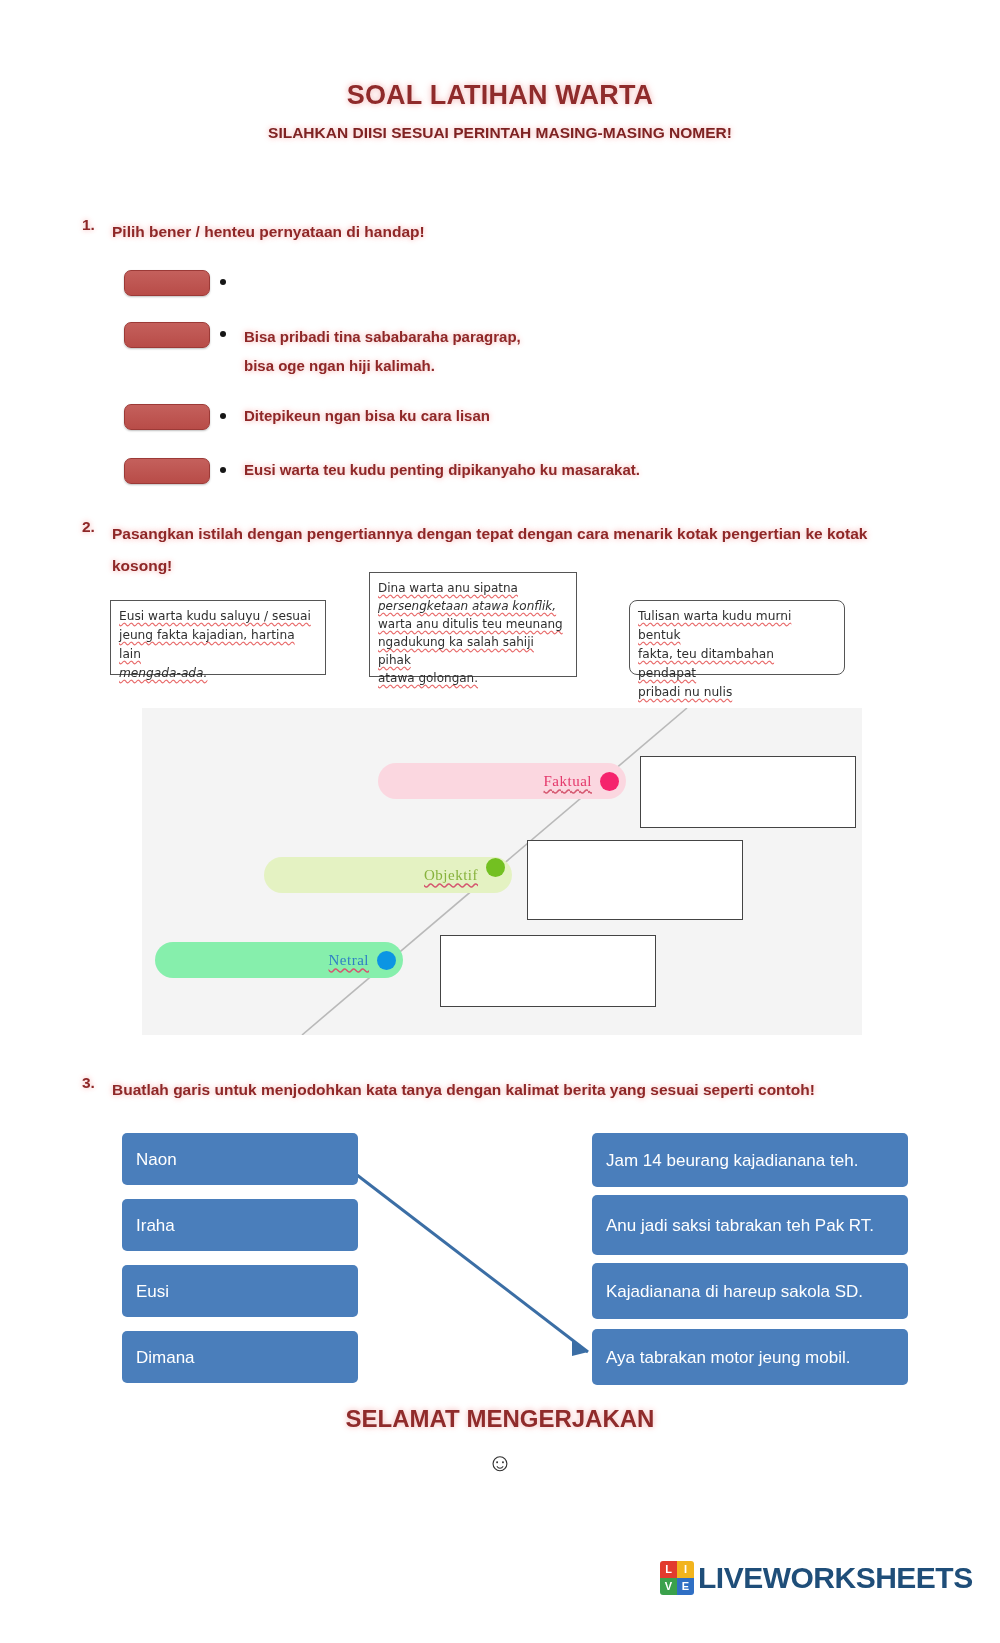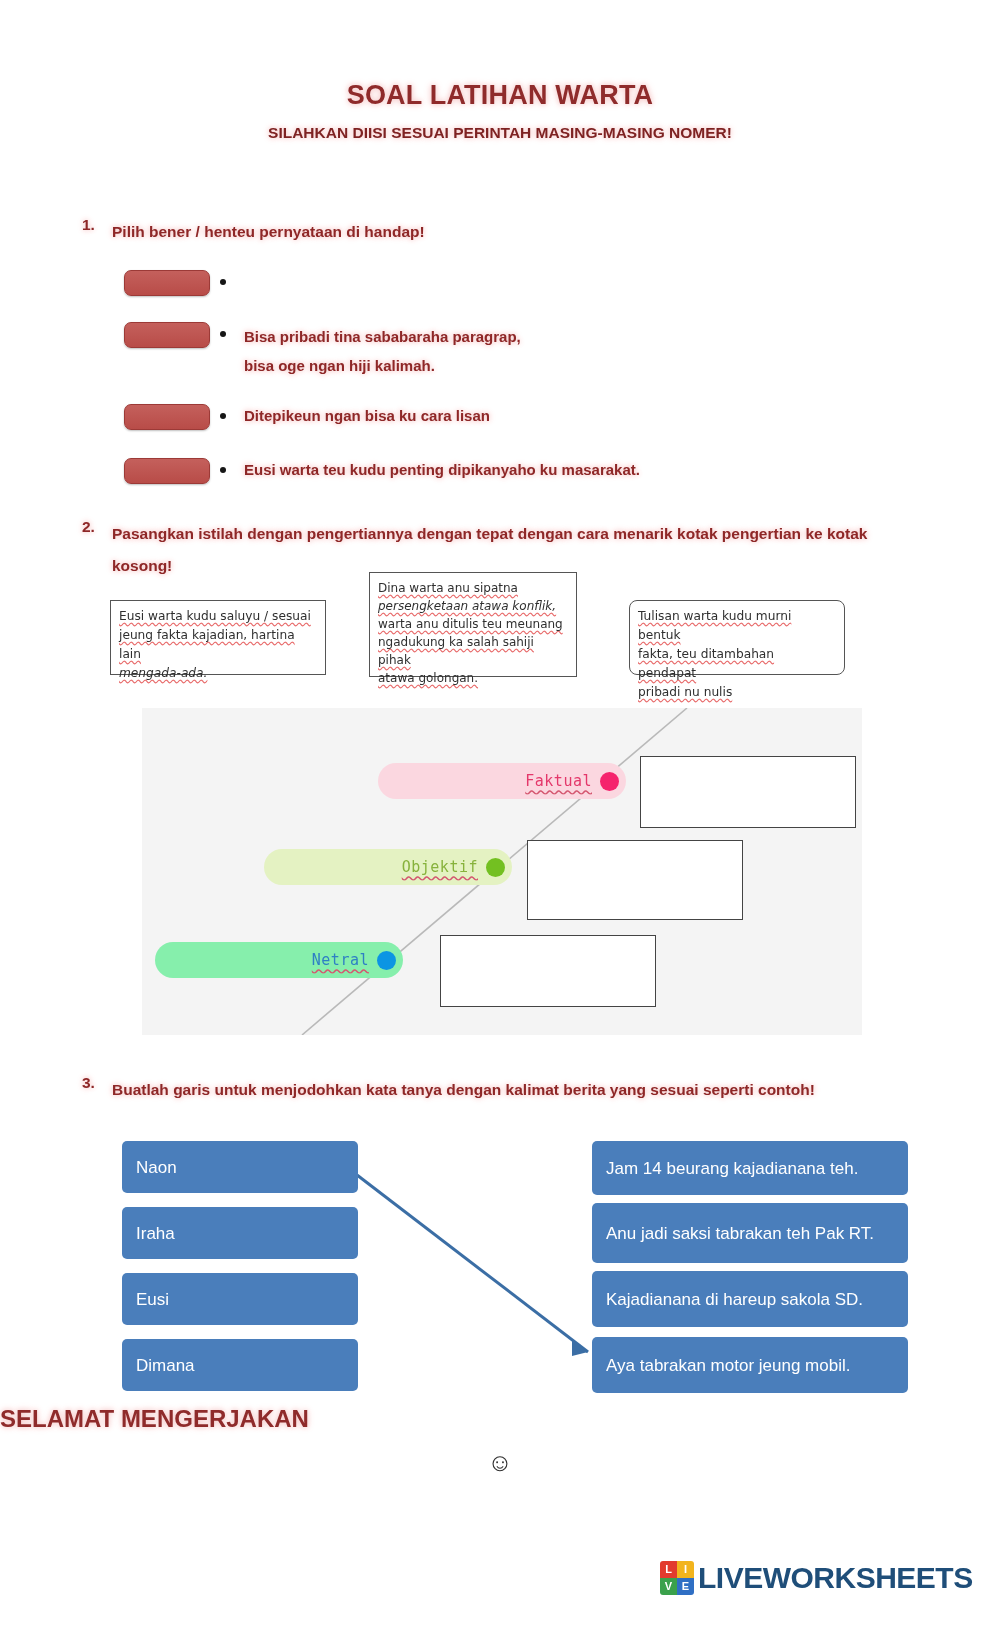--- a/index.html
+++ b/index.html
@@ -138,20 +138,21 @@
     box-sizing: border-box;
     font-family: "DejaVu Sans Mono", monospace;
     font-size: 15px;
     letter-spacing: .5px;
   }
   .pill span {
     text-decoration: underline;
     text-decoration-style: wavy;
     text-decoration-color: #d4566f;
     text-underline-offset: 3px;
+    font-family: Liberation Serif, serif;
   }
   .pill-faktual { background: #fbd7e0; color: #e4386b; }
   .pill-objektif { background: #e4f2c2; color: #87b23c; }
   .pill-netral  { background: #86efac; color: #2f7fc4; }
   .dot {
     position: absolute;
     width: 19px; height: 19px;
     border-radius: 50%;
   }
   .dot-faktual { background: #f5246d; }
@@ -169,35 +170,34 @@
     position: absolute;
     background: #4a7ebb;
     border-radius: 5px;
     color: #ffffff;
     font-size: 17px;
     box-sizing: border-box;
     padding: 0 14px;
     display: flex;
     align-items: center;
     line-height: 23px;
-    margin-top: 8px;
   }
   .match-svg {
     position: absolute;
     left: 0; top: 0;
     width: 1000px; height: 1643px;
     pointer-events: none;
   }
 
   
   .closing {
     position: absolute;
     left: 0; right: 0;
     top: 1405px;
-    text-align: left;
+    text-align: center;
     font-size: 24px;
     font-weight: bold;
     color: #8f2b2b;
     text-shadow: 0 0 5px #f6c9c9, 0 0 9px #f8d8d8;
   }
   .smiley {
     position: absolute;
     left: 0; right: 0;
     top: 1448px;
     text-align: center;
@@ -300,21 +300,21 @@
   <svg class="diag-line" viewBox="0 0 720 327">
     <line x1="160" y1="327" x2="545" y2="0" stroke="#b9b9b9" stroke-width="1.6"></line>
   </svg>
 
   <div class="pill pill-faktual" style="left:236px; top:55px; width:248px;">
     <span>Faktual</span>
   </div>
   <div class="dot dot-faktual" style="left:458px; top:64px;"></div>
   <div class="drop-box" style="left:498px; top:48px; width:216px; height:72px;"></div>
 
-  <div class="pill pill-objektif" style="left:122px; top:141px; width:248px;align-items:center;">
+  <div class="pill pill-objektif" style="left:122px; top:149px; width:248px;align-items:center;">
     <span>Objektif</span>
   </div>
   <div class="dot dot-objektif" style="left:344px; top:150px;"></div>
   <div class="drop-box" style="left:385px; top:132px; width:216px; height:80px;"></div>
 
   <div class="pill pill-netral" style="left:13px; top:234px; width:248px;">
     <span>Netral</span>
   </div>
   <div class="dot dot-netral" style="left:235px; top:243px;"></div>
   <div class="drop-box" style="left:298px; top:227px; width:216px; height:72px;"></div>

